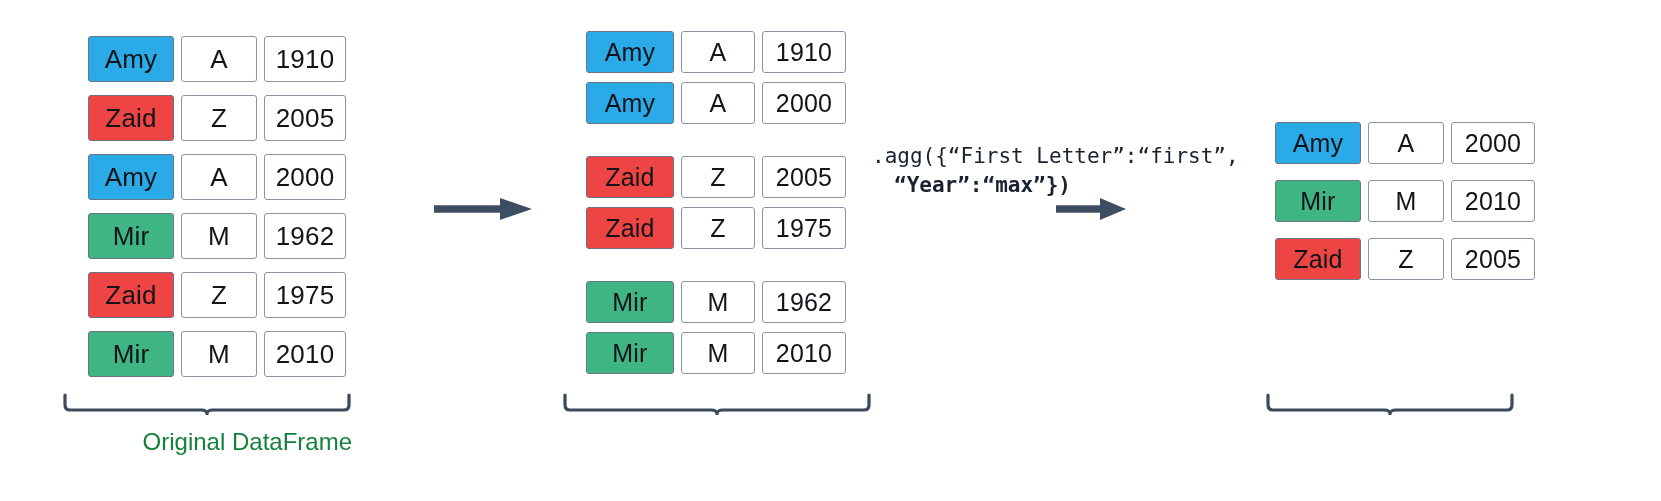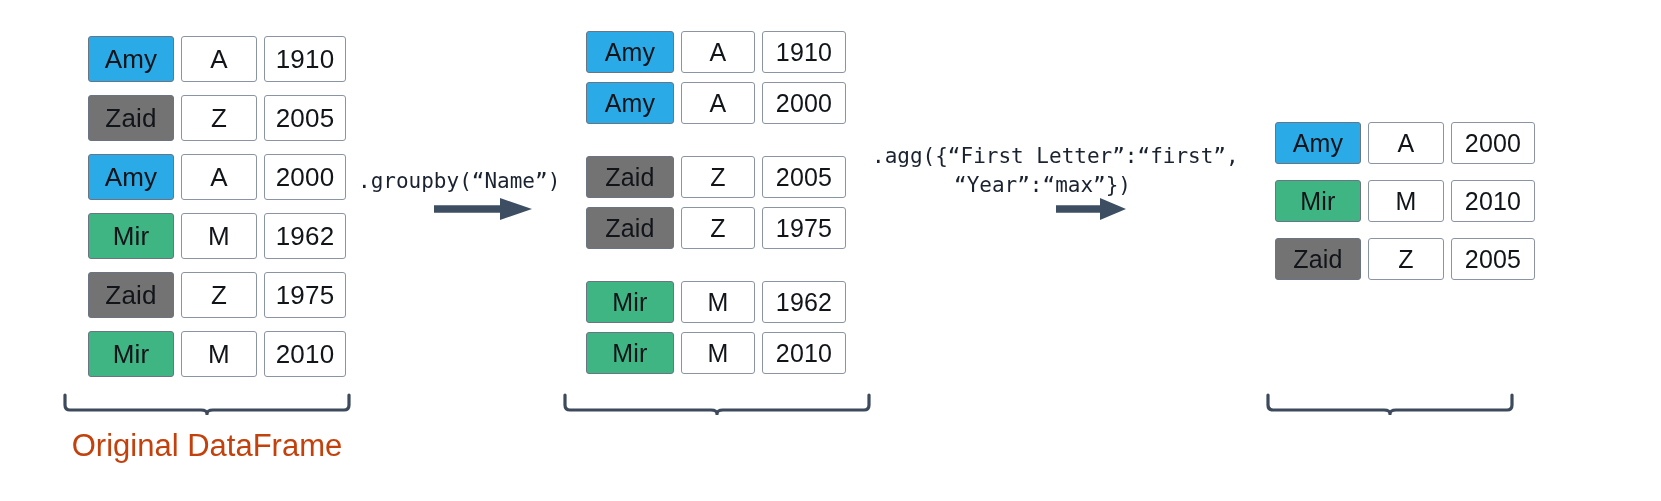--- a/index.html
+++ b/index.html
@@ -35,35 +35,35 @@
     align-items: center;
     justify-content: center;
     font-size: 25px;
     line-height: 1;
     letter-spacing: 0.2px;
   }
   .cell.name {
     border-color: #6b7482;
   }
   .cell.blue   { background: #2BAAE8; }
-  .cell.purple { background: #737373; }
+  .cell.purple { background: #ef4444; }
   .cell.green  { background: #3FB584; }
 
   
   .brace {
     position: absolute;
     height: 20px;
   }
   .brace svg { display: block; }
 
   .caption {
     position: absolute;
-    font-size: 31px;
-    color: #c2410c;
-    text-align: center;
+    font-size: 24px;
+    color: #15803d;
+    text-align: right;
     white-space: nowrap;
   }
 
   
   .code {
     position: absolute;
     font-family: "DejaVu Sans Mono", "Liberation Mono", monospace;
     font-size: 21px;
     color: #1a2230;
     white-space: pre;
@@ -112,21 +112,20 @@
       </div>
     </div>
 
   <div class="brace" id="brace-original" style="left:62px; top:393px; width:290px;">
     <svg width="290" height="22" viewBox="0 0 290 22">
       <path d="M3,2 L3,12 Q3,17 8,17 L139,17 Q145,17 145,21 Q145,17 151,17 L282,17 Q287,17 287,12 L287,2" fill="none" stroke="#3C4A5C" stroke-width="3.2" stroke-linecap="round" stroke-linejoin="round"></path>
     </svg>
   </div>
   <div class="caption" id="cap-original" style="left:62px; top:428px; width:290px;">Original DataFrame</div>
 
-  <div class="code" id="code-groupby" style="left:358px; top:167px;">.groupby(“Name”)</div>
   <div class="arrow" id="arrow-groupby" style="left:434px; top:196px;">
     <svg width="100" height="26" viewBox="0 0 100 26">
       <path d="M0,13 L70,13" stroke="#3D4E63" stroke-width="7.5" stroke-linecap="butt"></path>
       <path d="M66,2 L98,13 L66,24 Z" fill="#3D4E63"></path>
     </svg>
   </div>
 
   <div class="panel" id="panel-groupby" style="left:586px; top:31px;">
       <div>
         <div class="row" style="gap: 7px;">
@@ -166,21 +165,21 @@
       </div>
     </div>
 
   <div class="brace" id="brace-groupby" style="left:562px; top:393px; width:310px;">
     <svg width="310" height="22" viewBox="0 0 310 22">
       <path d="M3,2 L3,12 Q3,17 8,17 L149,17 Q155,17 155,21 Q155,17 161,17 L302,17 Q307,17 307,12 L307,2" fill="none" stroke="#3C4A5C" stroke-width="3.2" stroke-linecap="round" stroke-linejoin="round"></path>
     </svg>
   </div>
 
   <div class="code" id="code-agg-1" style="left:872px; top:142px;">.agg({“First Letter”:“first”,</div>
-  <div class="code" id="code-agg-2" style="left:954px; top:171px;">“Year”:“max”})</div>
+  <div class="code" id="code-agg-2" style="left:894px; top:171px;font-weight:bold;">“Year”:“max”})</div>
   <div class="arrow" id="arrow-agg" style="left:1056px; top:196px;">
     <svg width="72" height="26" viewBox="0 0 72 26">
       <path d="M0,13 L48,13" stroke="#3D4E63" stroke-width="7.5" stroke-linecap="butt"></path>
       <path d="M44,2 L70,13 L44,24 Z" fill="#3D4E63"></path>
     </svg>
   </div>
 
   <div class="panel" id="panel-output" style="left:1275px; top:122px;">
       <div class="row" style="gap: 7px;">
         <div class="cell name blue" style="width: 86px; height: 42px; font-size: 25px;">Amy</div>

